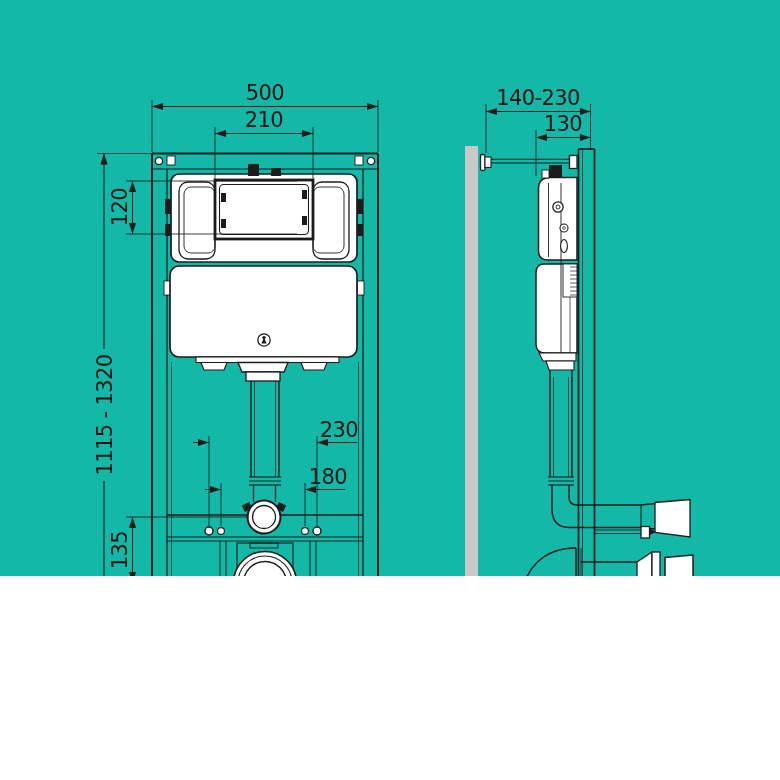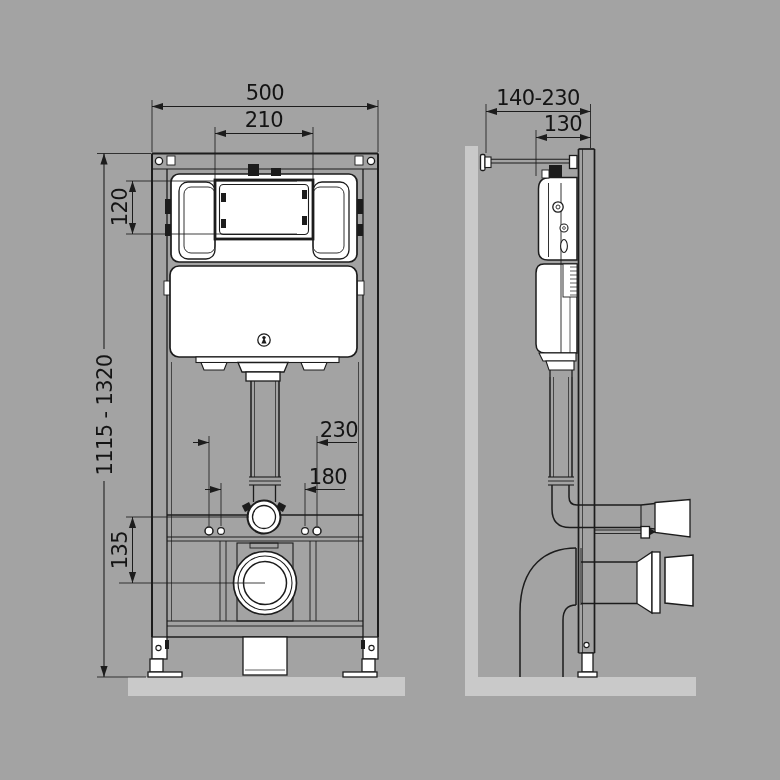--- a/index.html
+++ b/index.html
@@ -1,16 +1,16 @@
 <!DOCTYPE html>
 <html><head>
 <meta charset="utf-8">
 <style>
   html,body{margin:0;padding:0;background:#ffffff;}
-  .page{width:780px;height:780px;background:#a3a3a3;overflow:hidden;position:relative;}
+  .page{width:780px;height:576px;background:#14b8a6;overflow:hidden;position:relative;}
   svg{display:block;}
   
   .k{stroke:#1c1c1c;fill:none;}
   .kw{stroke:#1c1c1c;fill:#ffffff;}
   .kb{fill:#1c1c1c;stroke:none;}
   .s07{stroke-width:.7;} .s09{stroke-width:.9;} .s11{stroke-width:1.1;}
   .s13{stroke-width:1.3;} .s15{stroke-width:1.5;} .s17{stroke-width:1.7;}
   .s2{stroke-width:2;} .s28{stroke-width:2.8;}
   .dim{stroke:#1c1c1c;stroke-width:1.05;fill:none;}
   .ext{stroke:#1c1c1c;stroke-width:.85;fill:none;}

